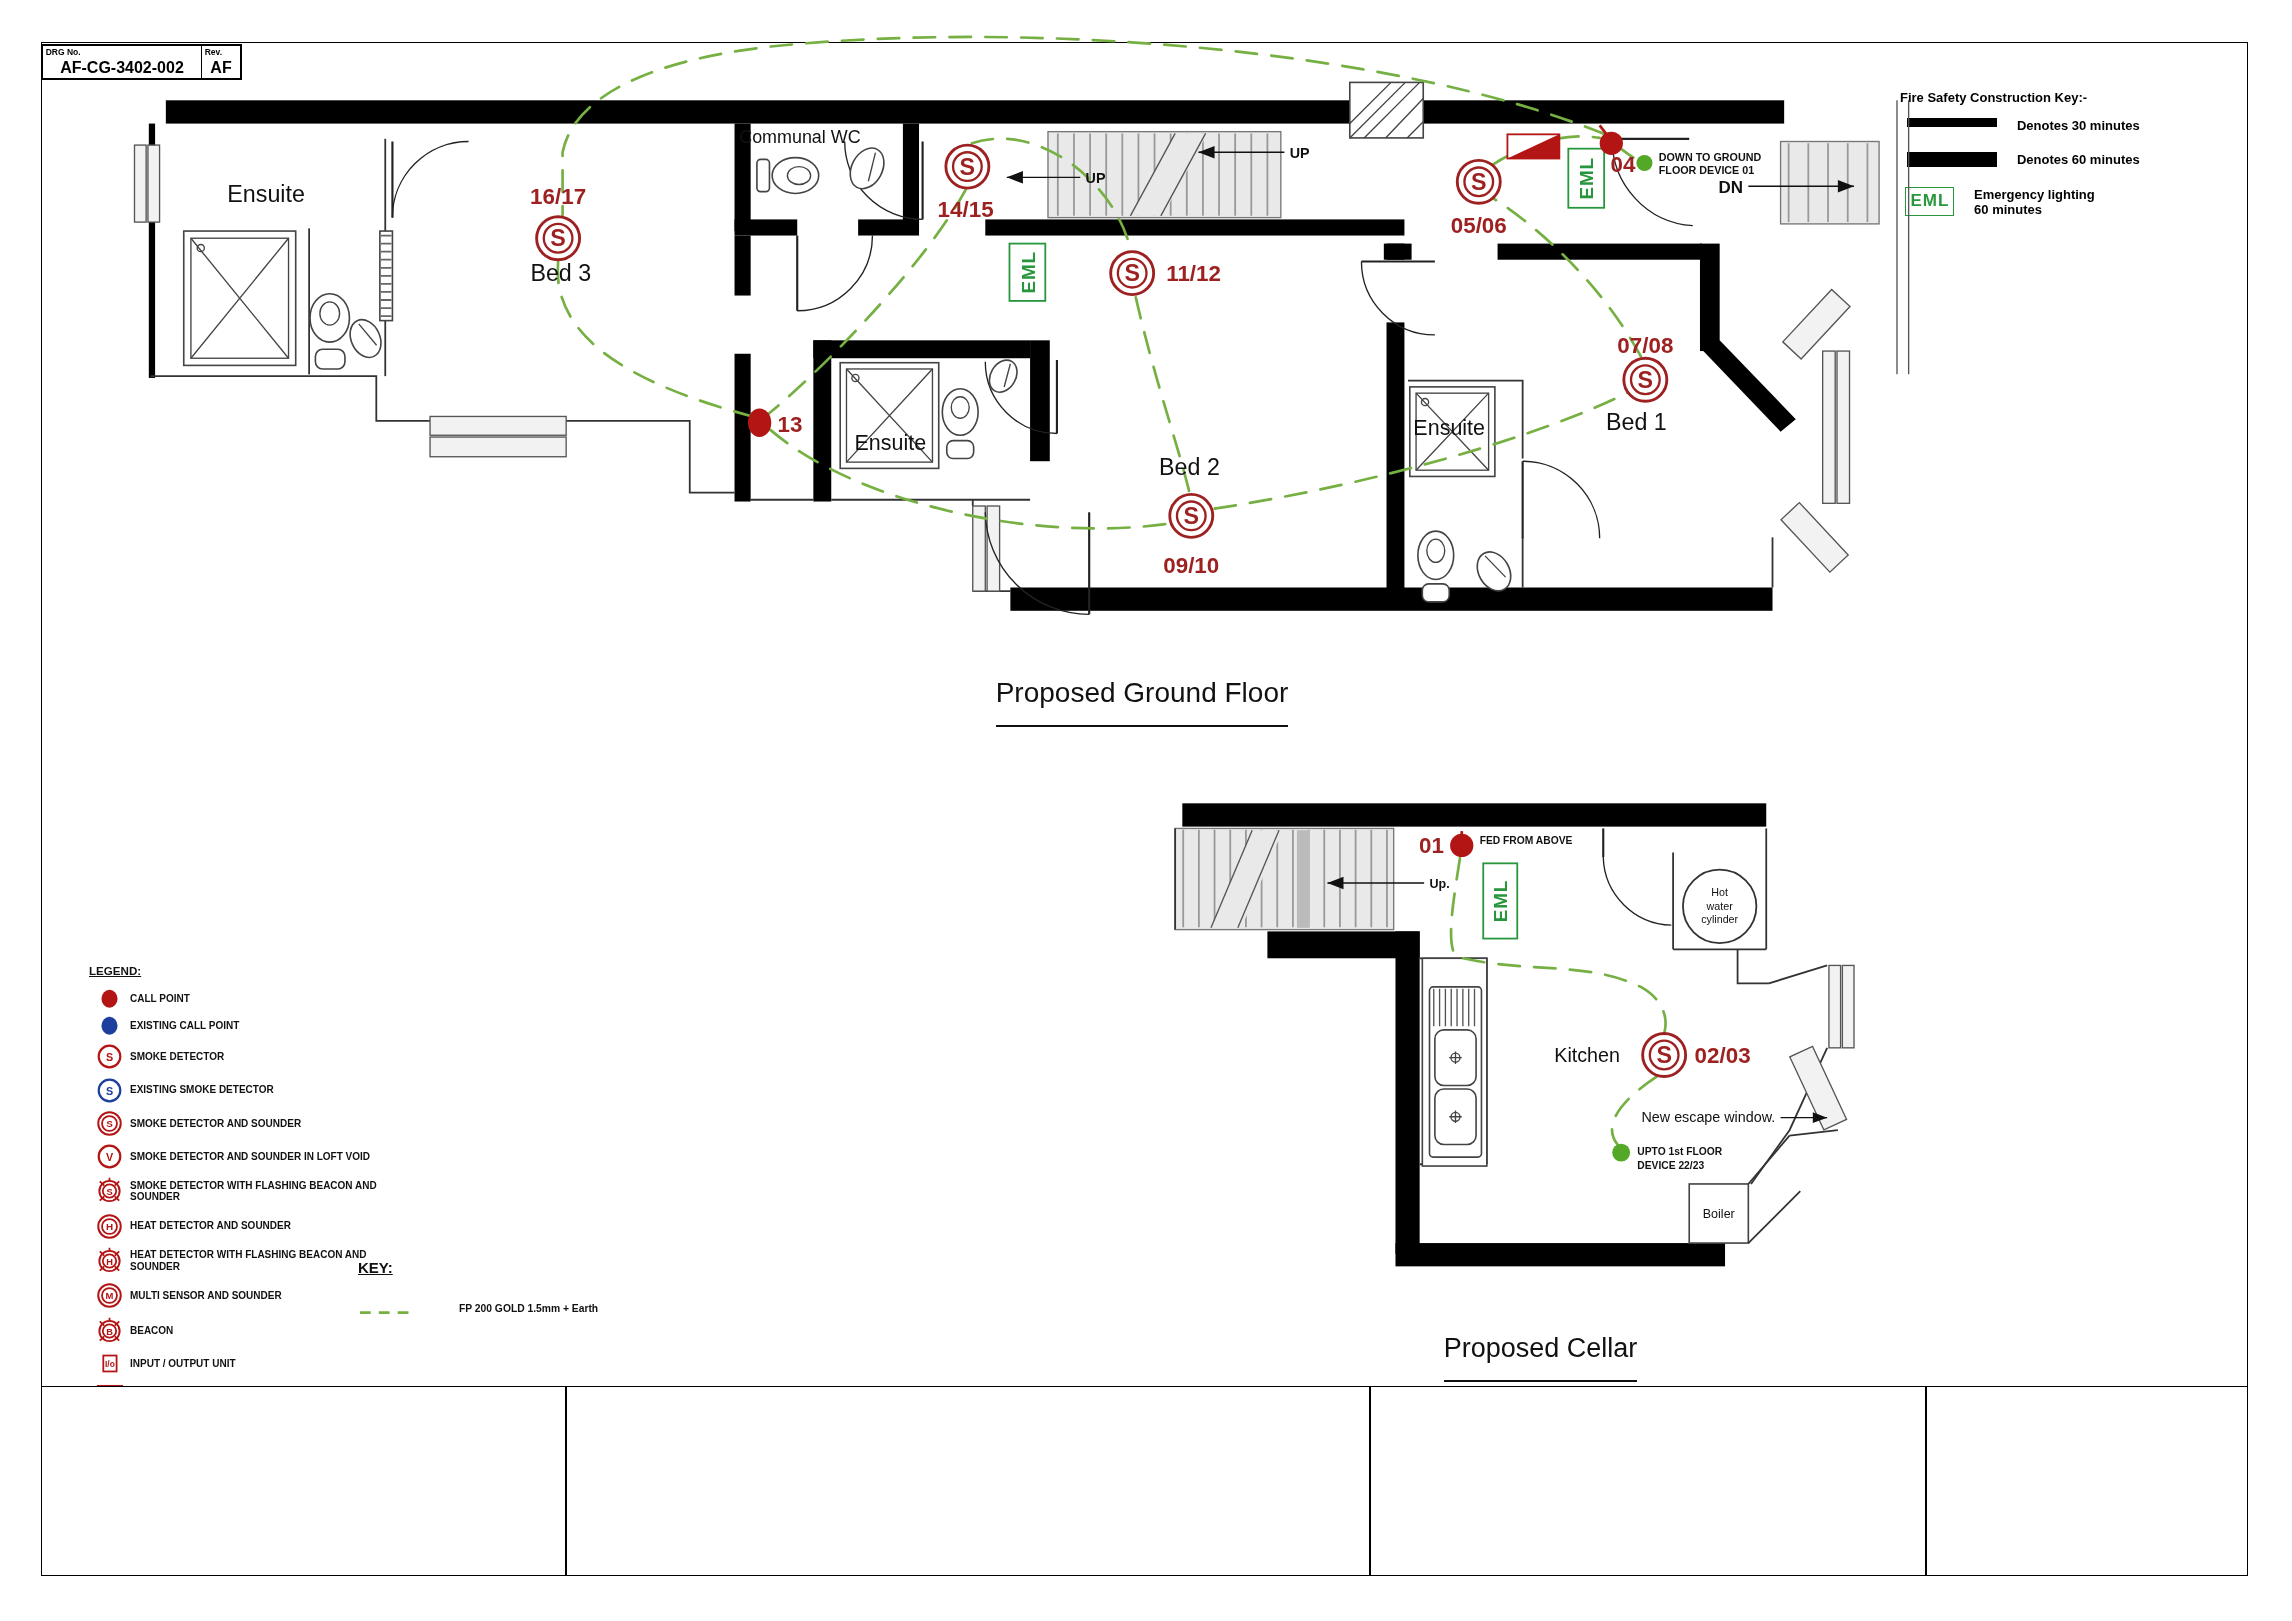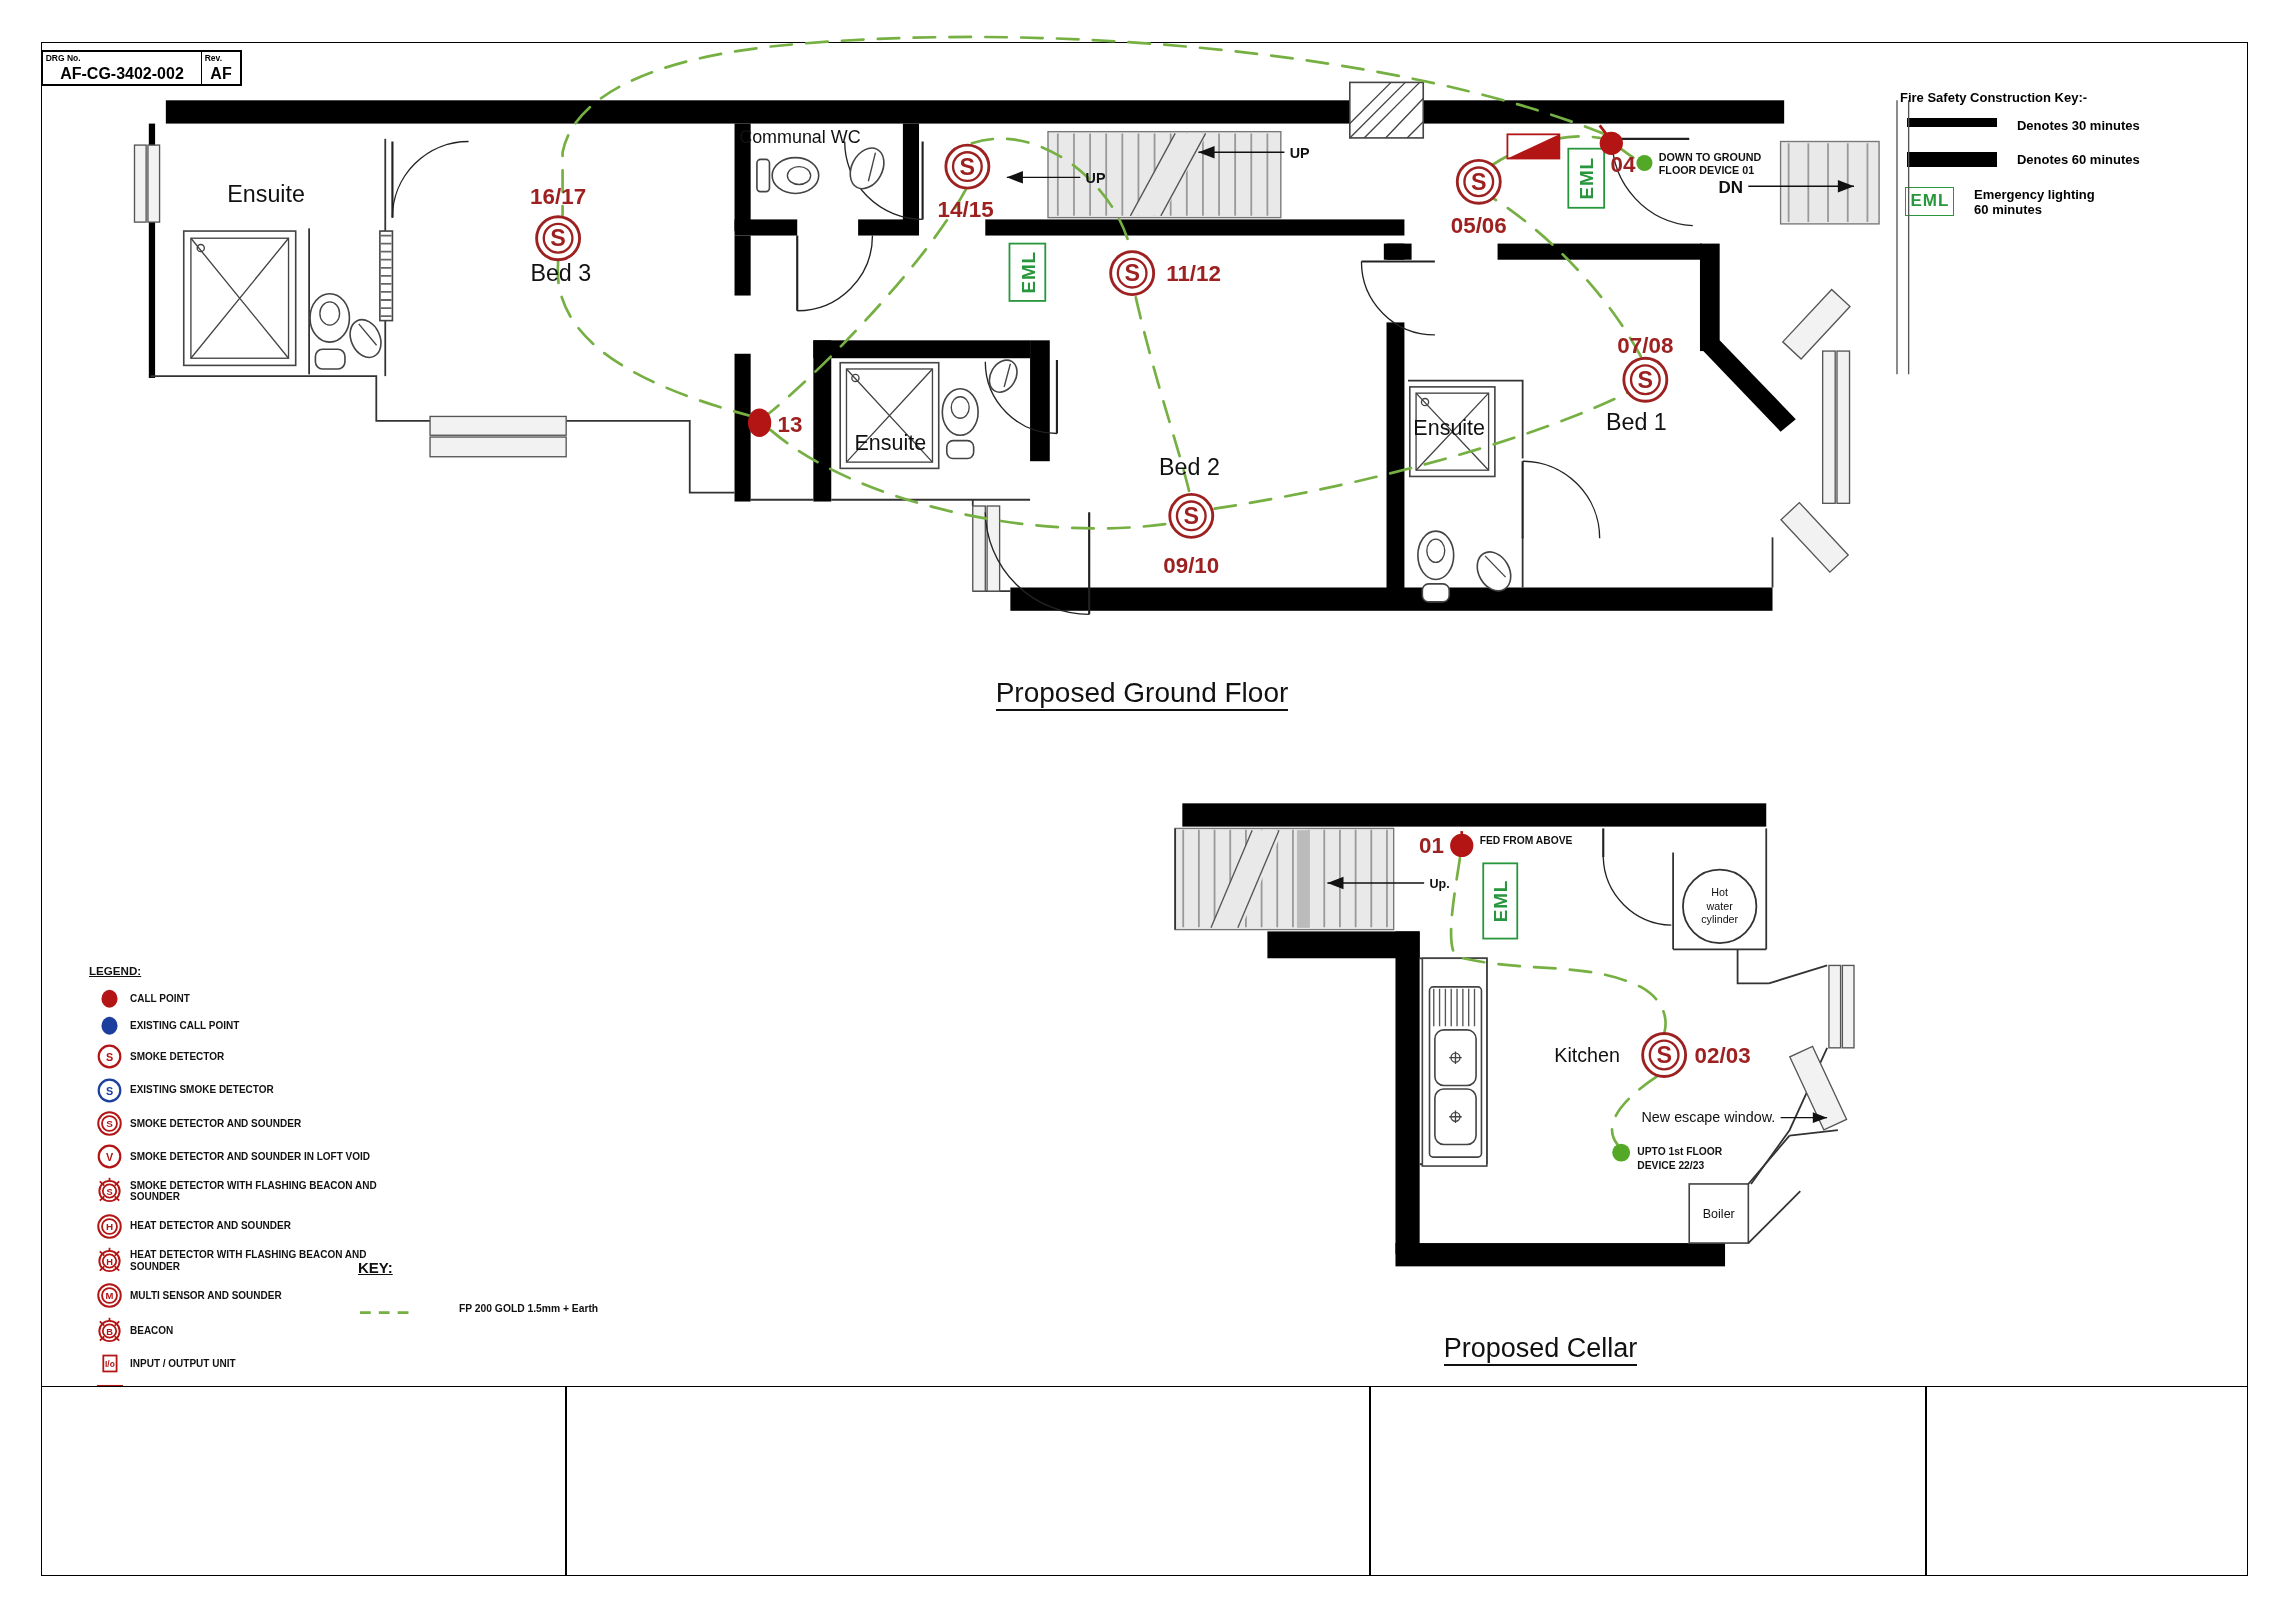--- a/index.html
+++ b/index.html
@@ -5,21 +5,21 @@
   :root{
     --device-red:#9e2121; --call-red:#b31414; --existing-blue:#1c3e9d;
     --cable-green:#76b043; --eml-green:#27963c; --dot-green:#54a827;
   }
   html,body{margin:0;padding:0;background:#fff;}
   .page{position:relative;width:2293px;height:1621px;background:#ffffff;
         font-family:"Liberation Sans",sans-serif;overflow:hidden;}
   .sheet-border{position:absolute;left:41px;top:42px;width:2207px;height:1532px;
         border:1.8px solid #000;box-sizing:border-box;}
   
-  .drgbox{position:absolute;left:41px;top:50px;width:201px;height:36px;border:2.7px solid #000;
+  .drgbox{position:absolute;left:41px;top:44px;width:201px;height:36px;border:2.7px solid #000;
         box-sizing:border-box;display:flex;background:#fff;justify-content:center;}
   .drg-cell{position:relative;height:100%;box-sizing:border-box;}
   .drg-cell.c1{width:159px;border-right:1.8px solid #000;}
   .drg-cell.c2{flex:1;}
   .drg-small{position:absolute;left:2.7px;top:0.9px;font-size:8.5px;font-weight:bold;color:#000;}
   .drg-big{position:absolute;left:0;right:0;top:12.5px;text-align:center;font-size:16px;font-weight:bold;color:#000;}
   
   .firekey{position:absolute;left:1900px;top:90px;width:269px;color:#000;}
   .fk-title{font-size:13px;font-weight:600;margin-bottom:12.5px;}
   .fk-row{display:flex;margin-bottom:19.7px;}
@@ -36,21 +36,21 @@
   .lg-row{display:flex;align-items:center;margin-bottom:6.3px;min-height:21.5px;}
   .lg-ico{width:41px;flex:0 0 41px;display:flex;justify-content:center;}
   .lg-lbl{font-size:10px;font-weight:bold;line-height:11.6px;max-width:260px;}
   
   .cablekey{position:absolute;left:358px;top:1259px;color:#111;}
   .ck-head{font-size:15px;font-weight:bold;text-decoration:underline;}
   .ck-row{display:flex;align-items:flex-start;margin-top:27px;}
   .ck-lbl{font-size:10.3px;font-weight:bold;margin-left:45px;}
   
   .plantitle{position:absolute;color:#111;text-align:center;}
-  .plantitle span{display:inline-block;border-bottom:2.2px solid #111;padding-bottom:0;}
+  .plantitle span{display:inline-block;border-bottom:2.2px solid #111;padding-bottom:16px;}
   .gf-title{left:963px;top:677px;width:358px;font-size:28px;}
   .cl-title{left:1406px;top:1333px;width:269px;font-size:27px;}
   
   .tblock{position:absolute;left:41px;top:1386px;width:2207px;height:190px;
         border:1.8px solid #000;box-sizing:border-box;background:#fff;}
   .tb-div{position:absolute;top:0;bottom:0;width:1.8px;background:#000;}
   svg text{font-family:"Liberation Sans",sans-serif;}
   .wall{fill:#000;}
   .thin{stroke:#333;stroke-width:2;fill:none;}
   .thin15{stroke:#555;stroke-width:1.5;fill:none;}

